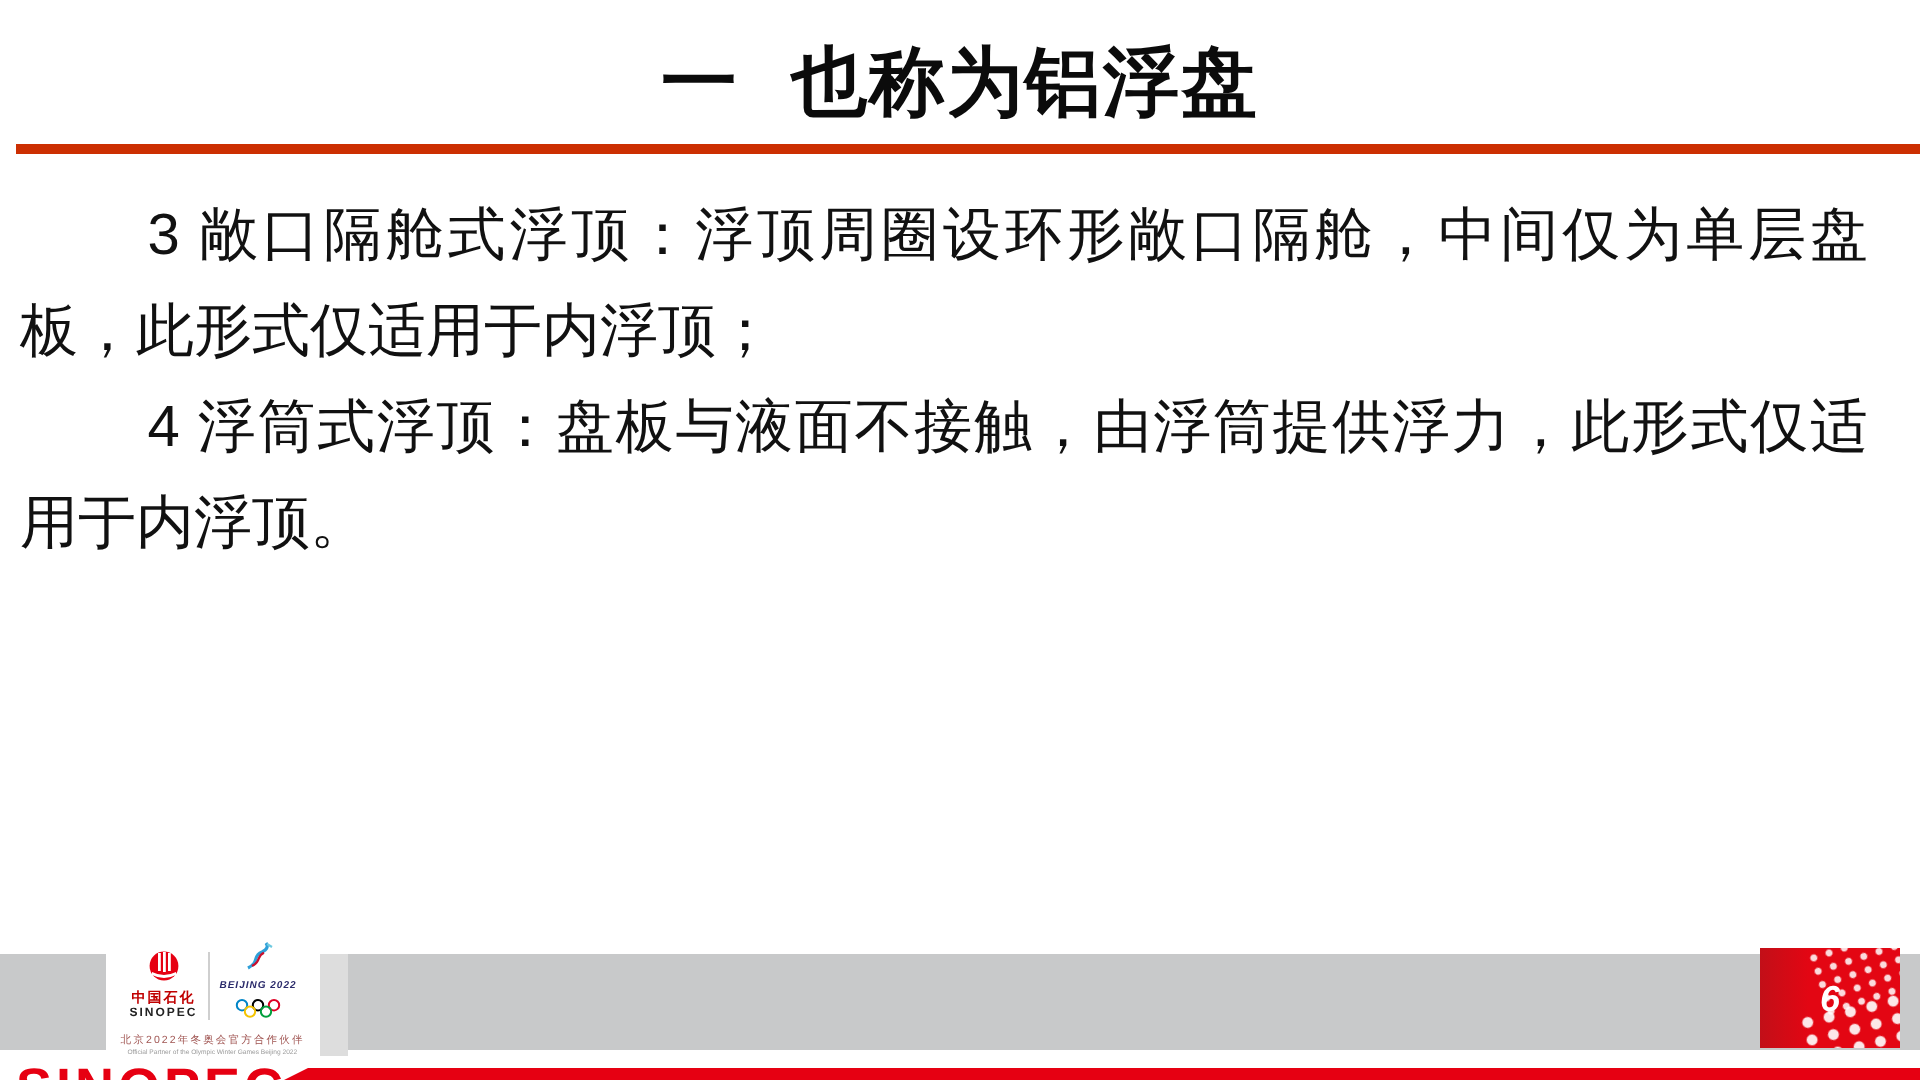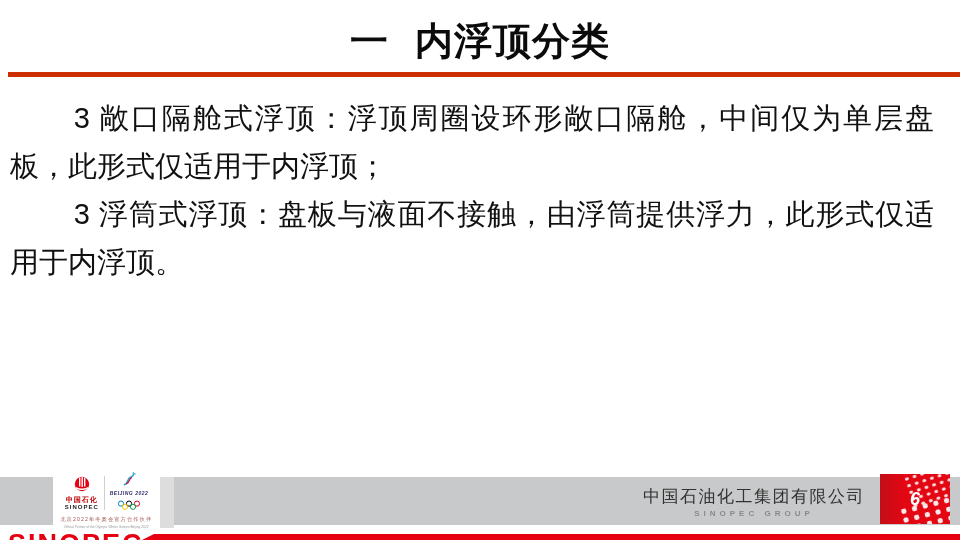--- a/index.html
+++ b/index.html
@@ -86,27 +86,27 @@
     font-size:27px;font-weight:900;color:#e60012;letter-spacing:2px;line-height:27px;
   }
 </style>
 </head>
 <body>
 
 <div class="slide">
 
   <div class="title-row">
     <span>一</span>
-    <span>内浮顶分类</span>
+    <span>也称为铝浮盘</span>
   </div>
   <div class="title-rule"></div>
 
   <div class="body-text">
     <p>3 敞口隔舱式浮顶：浮顶周圈设环形敞口隔舱，中间仅为单层盘板，此形式仅适用于内浮顶；</p>
-    <p>3 浮筒式浮顶：盘板与液面不接触，由浮筒提供浮力，此形式仅适用于内浮顶。</p>
+    <p>4 浮筒式浮顶：盘板与液面不接触，由浮筒提供浮力，此形式仅适用于内浮顶。</p>
   </div>
 
   <div class="footer-gray"></div>
   <div class="badge-shadow"></div>
 
   <div class="partner-badge">
     <div class="badge-logos">
       <div class="badge-cell">
         <span>
           <svg width="16" height="16" viewBox="0 0 16 16">
@@ -138,24 +138,20 @@
             <circle cx="9" cy="6.8" r="2.6" fill="none" stroke="#f4c300" stroke-width="1"></circle>
             <circle cx="17" cy="6.8" r="2.6" fill="none" stroke="#009f3d" stroke-width="1"></circle>
           </svg>
         </span>
       </div>
     </div>
     <div class="badge-caption-cn">北京2022年冬奥会官方合作伙伴</div>
     <div class="badge-caption-en">Official Partner of the Olympic Winter Games Beijing 2022</div>
   </div>
 
-  <div class="company-block">
-    <div class="company-cn">中国石油化工集团有限公司</div>
-    <div class="company-en">SINOPEC GROUP</div>
-  </div>
 
   <div class="page-box">
     <div class="page-dots-small"></div>
     <div class="page-dots-big"></div>
     <span class="page-number">6</span>
   </div>
 
   <div class="bottom-bar"></div>
   <div class="wordmark-cut">SINOPEC</div>
 

